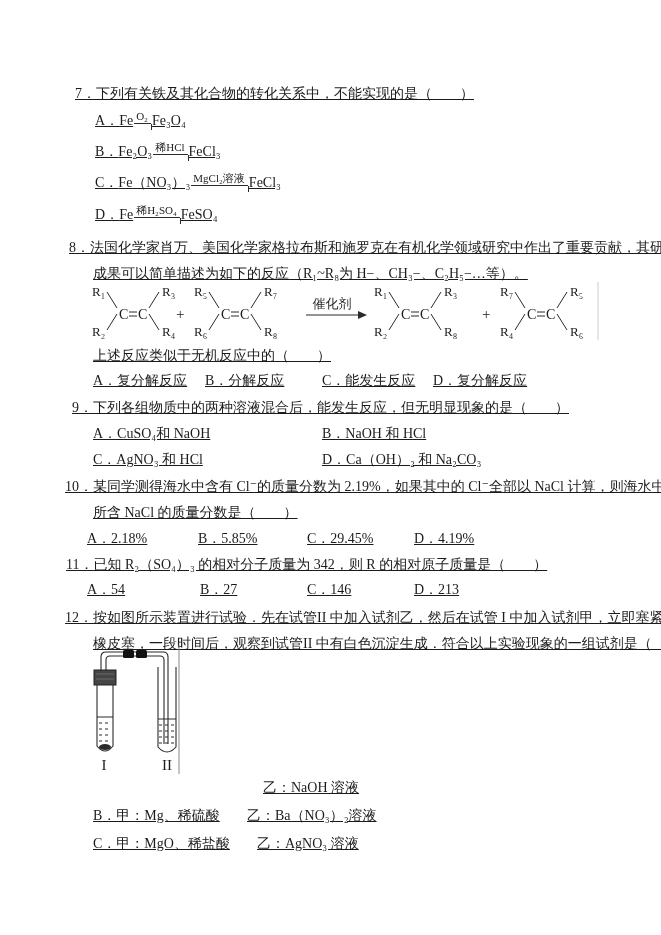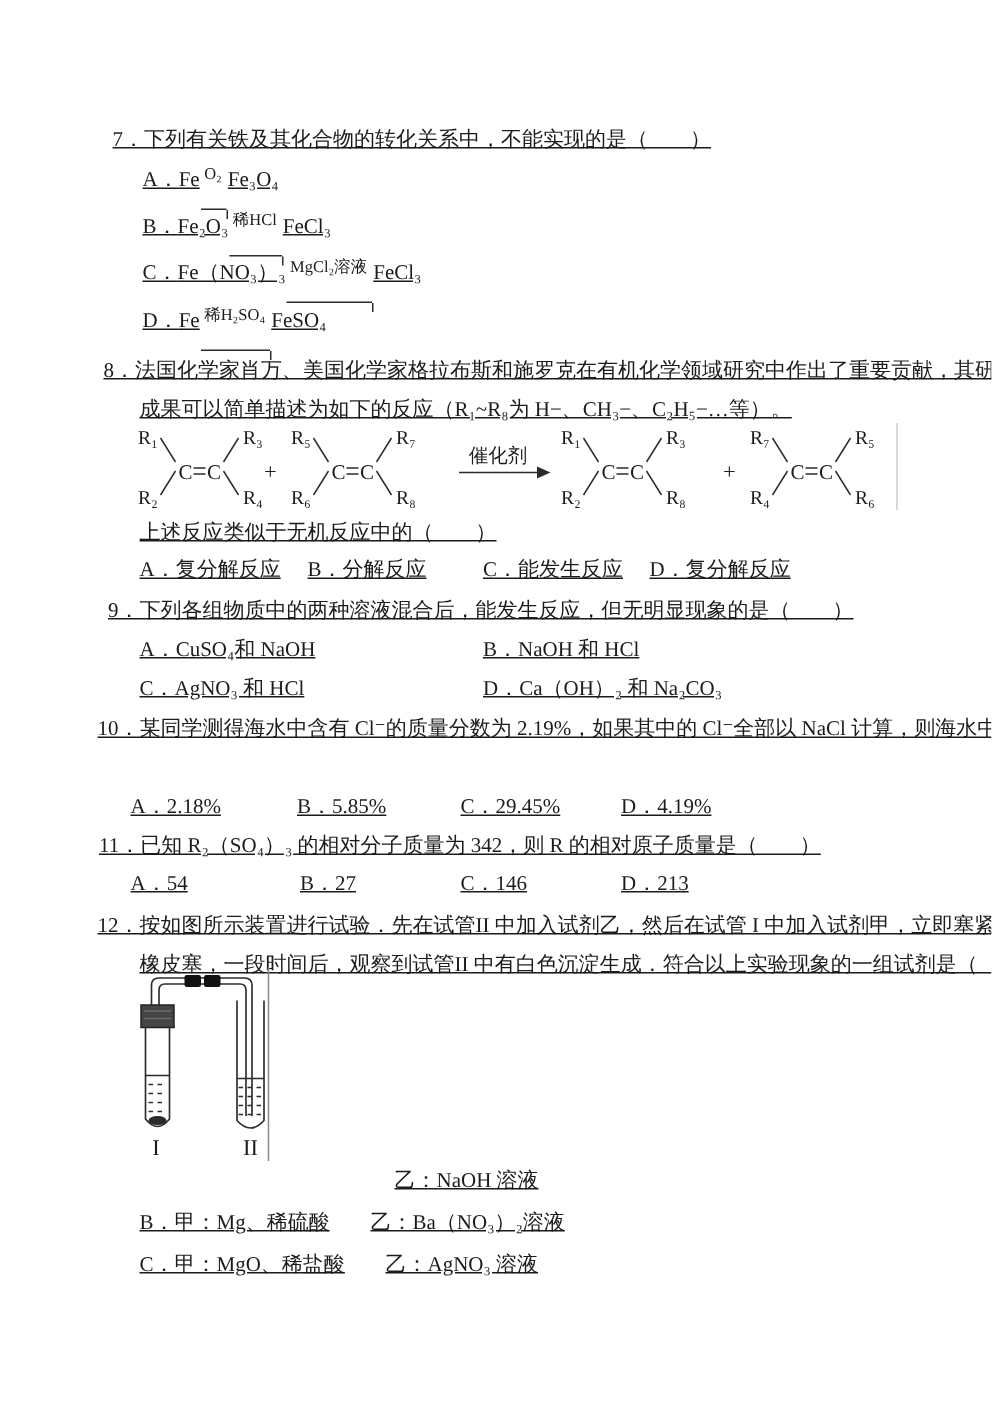--- a/index.html
+++ b/index.html
@@ -4,21 +4,21 @@
 <style>
   html,body{margin:0;padding:0;background:#ffffff;}
   .page{
     position:relative;width:661px;height:935px;background:#ffffff;
     font-family:"Liberation Serif","DejaVu Serif",serif;
     color:#1b1b1b;font-size:14px;overflow:hidden;
   }
   .line{position:absolute;white-space:nowrap;line-height:17px;text-decoration:underline;}
   .rxn{
     display:inline-block;font-size:11px;line-height:11px;
-    border-bottom:1px solid #2b2b2b;padding:0 3px 17px 2px;
+    border-bottom:1px solid #2b2b2b;padding:0 3px 1px 2px;
     position:relative;top:-5px;margin:0 1px;
   }
   .rxn::after{
     content:"";position:absolute;right:-1px;bottom:-7px;
     width:1px;height:6px;background:#2b2b2b;
   }
   svg text{font-family:"Liberation Serif","DejaVu Serif",serif;fill:#1b1b1b;}
   .rlabel{font-size:13px;}
   .clabel{font-size:14px;}
   .plus{font-size:15px;}
@@ -120,20 +120,21 @@
   <div class="line" style="left:322px;top:372px">C．能发生反应</div>
   <div class="line" style="left:433px;top:372px">D．复分解反应</div>
 
   <div class="line" style="left:72px;top:399px">9．下列各组物质中的两种溶液混合后，能发生反应，但无明显现象的是（　　）</div>
   <div class="line" style="left:93px;top:425px">A．CuSO₄和 NaOH</div>
   <div class="line" style="left:322px;top:425px">B．NaOH 和 HCl</div>
   <div class="line" style="left:93px;top:451px">C．AgNO₃ 和 HCl</div>
   <div class="line" style="left:322px;top:451px">D．Ca（OH）₂ 和 Na₂CO₃</div>
 
   <div class="line" style="left:65px;top:478px">10．某同学测得海水中含有 Cl⁻的质量分数为 2.19%，如果其中的 Cl⁻全部以 NaCl 计算，则海水中</div>
+  <div class="line" style="left:93px;top:504px">所含 NaCl 的质量分数是（　　）</div>
   <div class="line" style="left:87px;top:530px">A．2.18%</div>
   <div class="line" style="left:198px;top:530px">B．5.85%</div>
   <div class="line" style="left:307px;top:530px">C．29.45%</div>
   <div class="line" style="left:414px;top:530px">D．4.19%</div>
 
   <div class="line" style="left:66px;top:556px">11．已知 R₂（SO₄）₃ 的相对分子质量为 342，则 R 的相对原子质量是（　　）</div>
   <div class="line" style="left:87px;top:581px">A．54</div>
   <div class="line" style="left:200px;top:581px">B．27</div>
   <div class="line" style="left:307px;top:581px">C．146</div>
   <div class="line" style="left:414px;top:581px">D．213</div>

